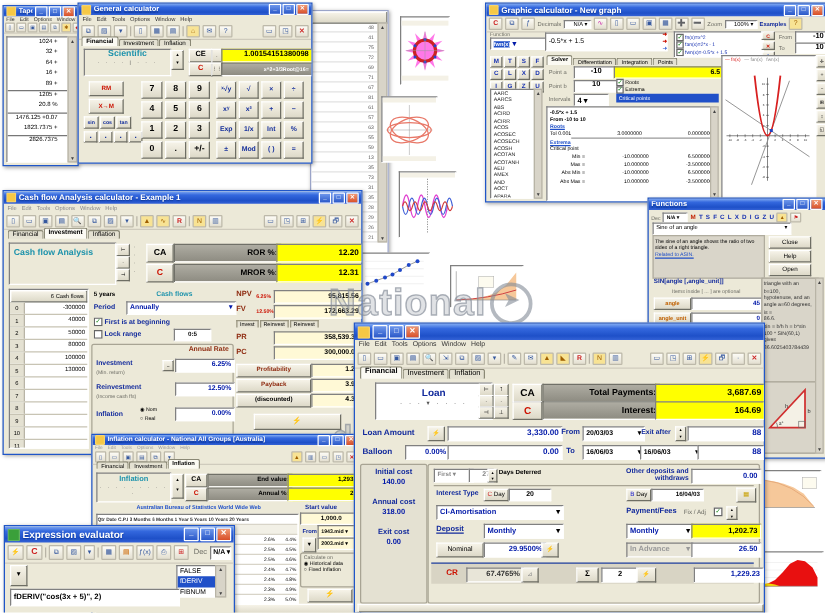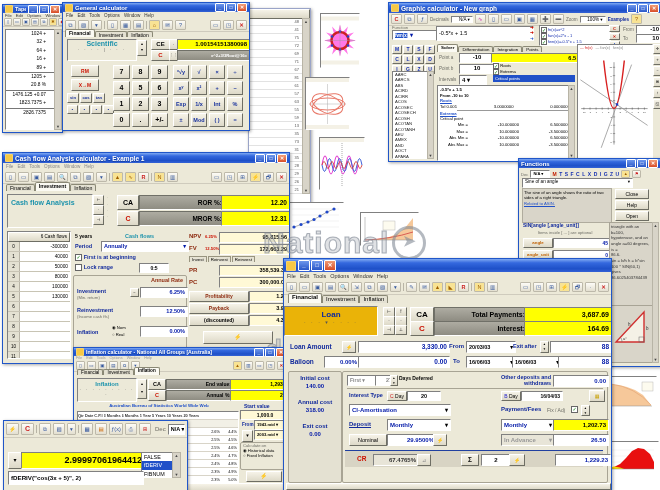--- a/index.html
+++ b/index.html
@@ -979,21 +979,21 @@
       <span class="ti">🗗</span>
       <span class="ti">·</span>
       <span class="ti ic-r">✕</span>
   </div>
   <div class="ab" id="fc-tabs" style="left:4px;top:34px;height:10px;display:flex;font-size:6px">
 
   <span class="t">Financial</span>
       <span class="t">Investment</span>
       <span class="t">Inflation</span>
     </div>
-  <div class="ab in" style="left:0;top:47px;width:92px;height:28px;background:#eab308">
+  <div class="ab in" style="left:16px;top:47px;width:92px;height:28px;background:#ffffff">
     <div class="nav f8" style="text-align:center;padding-top:3px">Loan</div>
     <div class="dots" style="text-align:center;font-size:5px">· · · ▾ · · · ·</div>
   </div>
   <div class="ab" style="left:99px;top:48px;width:24px;height:27px">
     <span class="b3 ab" style="left:0;top:0;width:10px;height:8px;font-size:4.5px;line-height:8px">⊢</span>
     <span class="b3 ab" style="left:0;top:9px;width:10px;height:8px;font-size:4.5px;line-height:8px">·</span>
     <span class="b3 ab" style="left:0;top:18px;width:10px;height:8px;font-size:4.5px;line-height:8px">⊣</span>
     <span class="b3 ab" style="left:12px;top:0;width:10px;height:8px;font-size:4.5px;line-height:8px">⊺</span>
     <span class="b3 ab" style="left:12px;top:9px;width:10px;height:8px;font-size:4.5px;line-height:8px">·</span>
     <span class="b3 ab" style="left:12px;top:18px;width:10px;height:8px;font-size:4.5px;line-height:8px">⊥</span>
@@ -1065,38 +1065,46 @@
       <span class="ab b3 f65" style="left:116px;top:3px;width:16px;height:10px;line-height:10px;font-weight:bold">Σ</span>
       <span class="ab fld f6" style="left:136px;top:3px;width:24px;height:10px;line-height:10px;color:#000;text-align:center">2</span>
       <span class="ab b3" style="left:164px;top:3px;width:14px;height:10px;line-height:10px"><span style="color:#E8A000;font-size:5px">⚡</span></span>
       <span class="ab fld f6" style="left:210px;top:3px;width:50px;height:10px;line-height:10px">1,229.23</span>
     </div>
   </div>
   <div class="ab b3" style="left:2px;top:224px;width:323px;height:5px"></div>
 </div>
 
 <div class="win" style="left:3px;top:420px;width:183px;height:70px;z-index:9">
+  <div class="tb" style="height:13px;font-size:8px">
+    <span class="tbi" style="width:8px;height:8px;background:#3AA03A"></span>
+    <span class="tbt">Expression evaluator</span>
+    <span class="wb">
+        <span style="width:10px;height:9px;line-height:8px;font-size:6px">_</span>
+        <span style="width:10px;height:9px;line-height:8px;font-size:6px">□</span>
+        <span class="cls" style="width:10px;height:9px;line-height:8px;font-size:6px">✕</span>
+      </span>
+  </div>
   <div class="tbar" style="height:14px">
     <span class="ti" style="width:11px;height:10px;line-height:10px"><span style="color:#E8A000">⚡</span></span>
     <span class="ti ic-r" style="width:11px;height:10px;line-height:10px;font-size:7px">C</span>
     <span class="sep"></span>
     <span class="ti" style="width:10px;height:10px;line-height:10px">⧉</span>
     <span class="ti" style="width:10px;height:10px;line-height:10px">▨</span>
     <span class="ti" style="width:7px;height:10px;line-height:10px">▾</span>
     <span class="sep"></span>
     <span class="ti" style="width:10px;height:10px;line-height:10px">▦</span>
     <span class="ti" style="width:10px;height:10px;line-height:10px;color:#C60">▤</span>
     <span class="ti" style="width:12px;height:10px;line-height:10px">ƒ(x)</span>
     <span class="ti" style="width:10px;height:10px;line-height:10px">⎙</span>
     <span class="ti" style="width:10px;height:10px;line-height:10px;color:#C22">⊞</span>
     <span class="f6 gray" style="margin-left:2px">Dec</span>
     <span class="fld" style="width:22px;height:9px;font-size:5.5px;line-height:9px;color:#000;text-align:left"><span>N/A</span> ▾</span>
   </div>
   <div class="ab b3" style="left:4px;top:31px;width:12px;height:15px;line-height:15px;font-size:6px">▾</div>
-  <div class="ab yel" style="left:17px;top:31px;width:118px;height:15px;font-size:9px;line-height:15px">2.99997061964412</div>
   <div class="ab in" id="ex-list" style="left:137px;top:31px;width:31px;height:24px">
 
   <div class="exl">FALSE</div>
       <div class="exl">fDERIV</div>
       <div class="exl">FIBNUM</div>
     </div>
   <div class="ab sb" style="left:168px;top:31px;width:7px;height:24px">
       <span>▲</span>
       <span>▼</span>
     </div>

